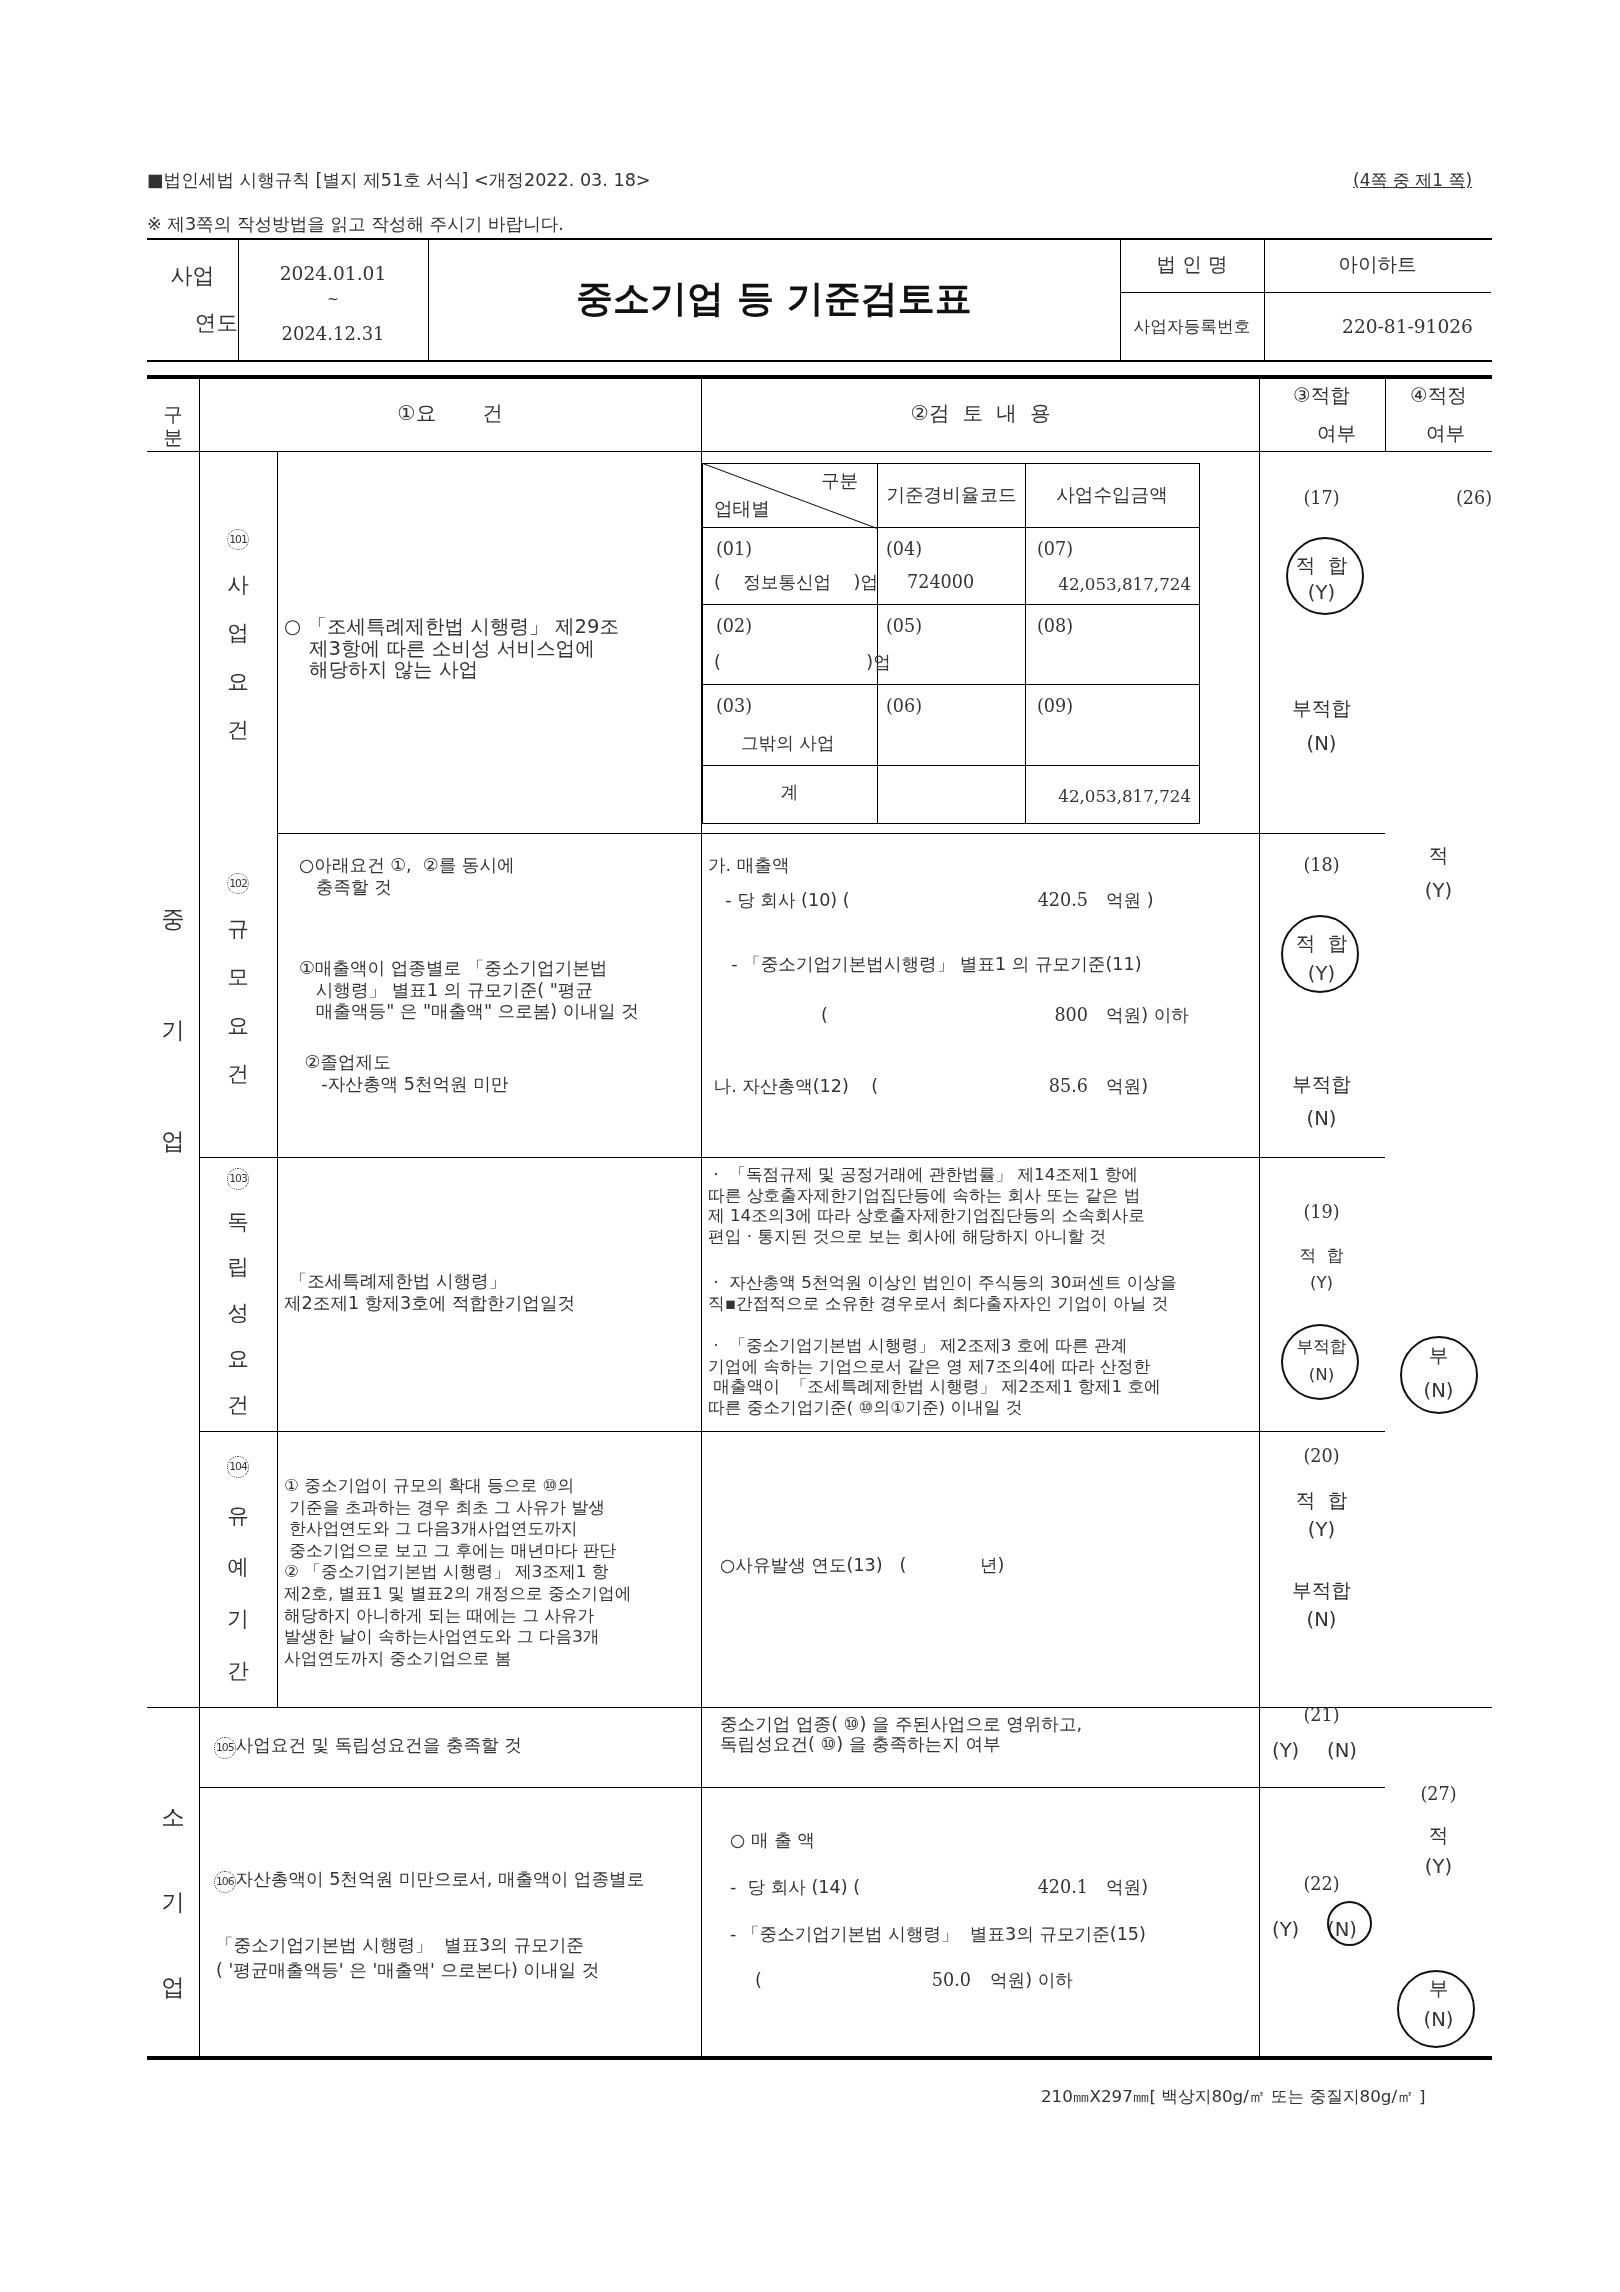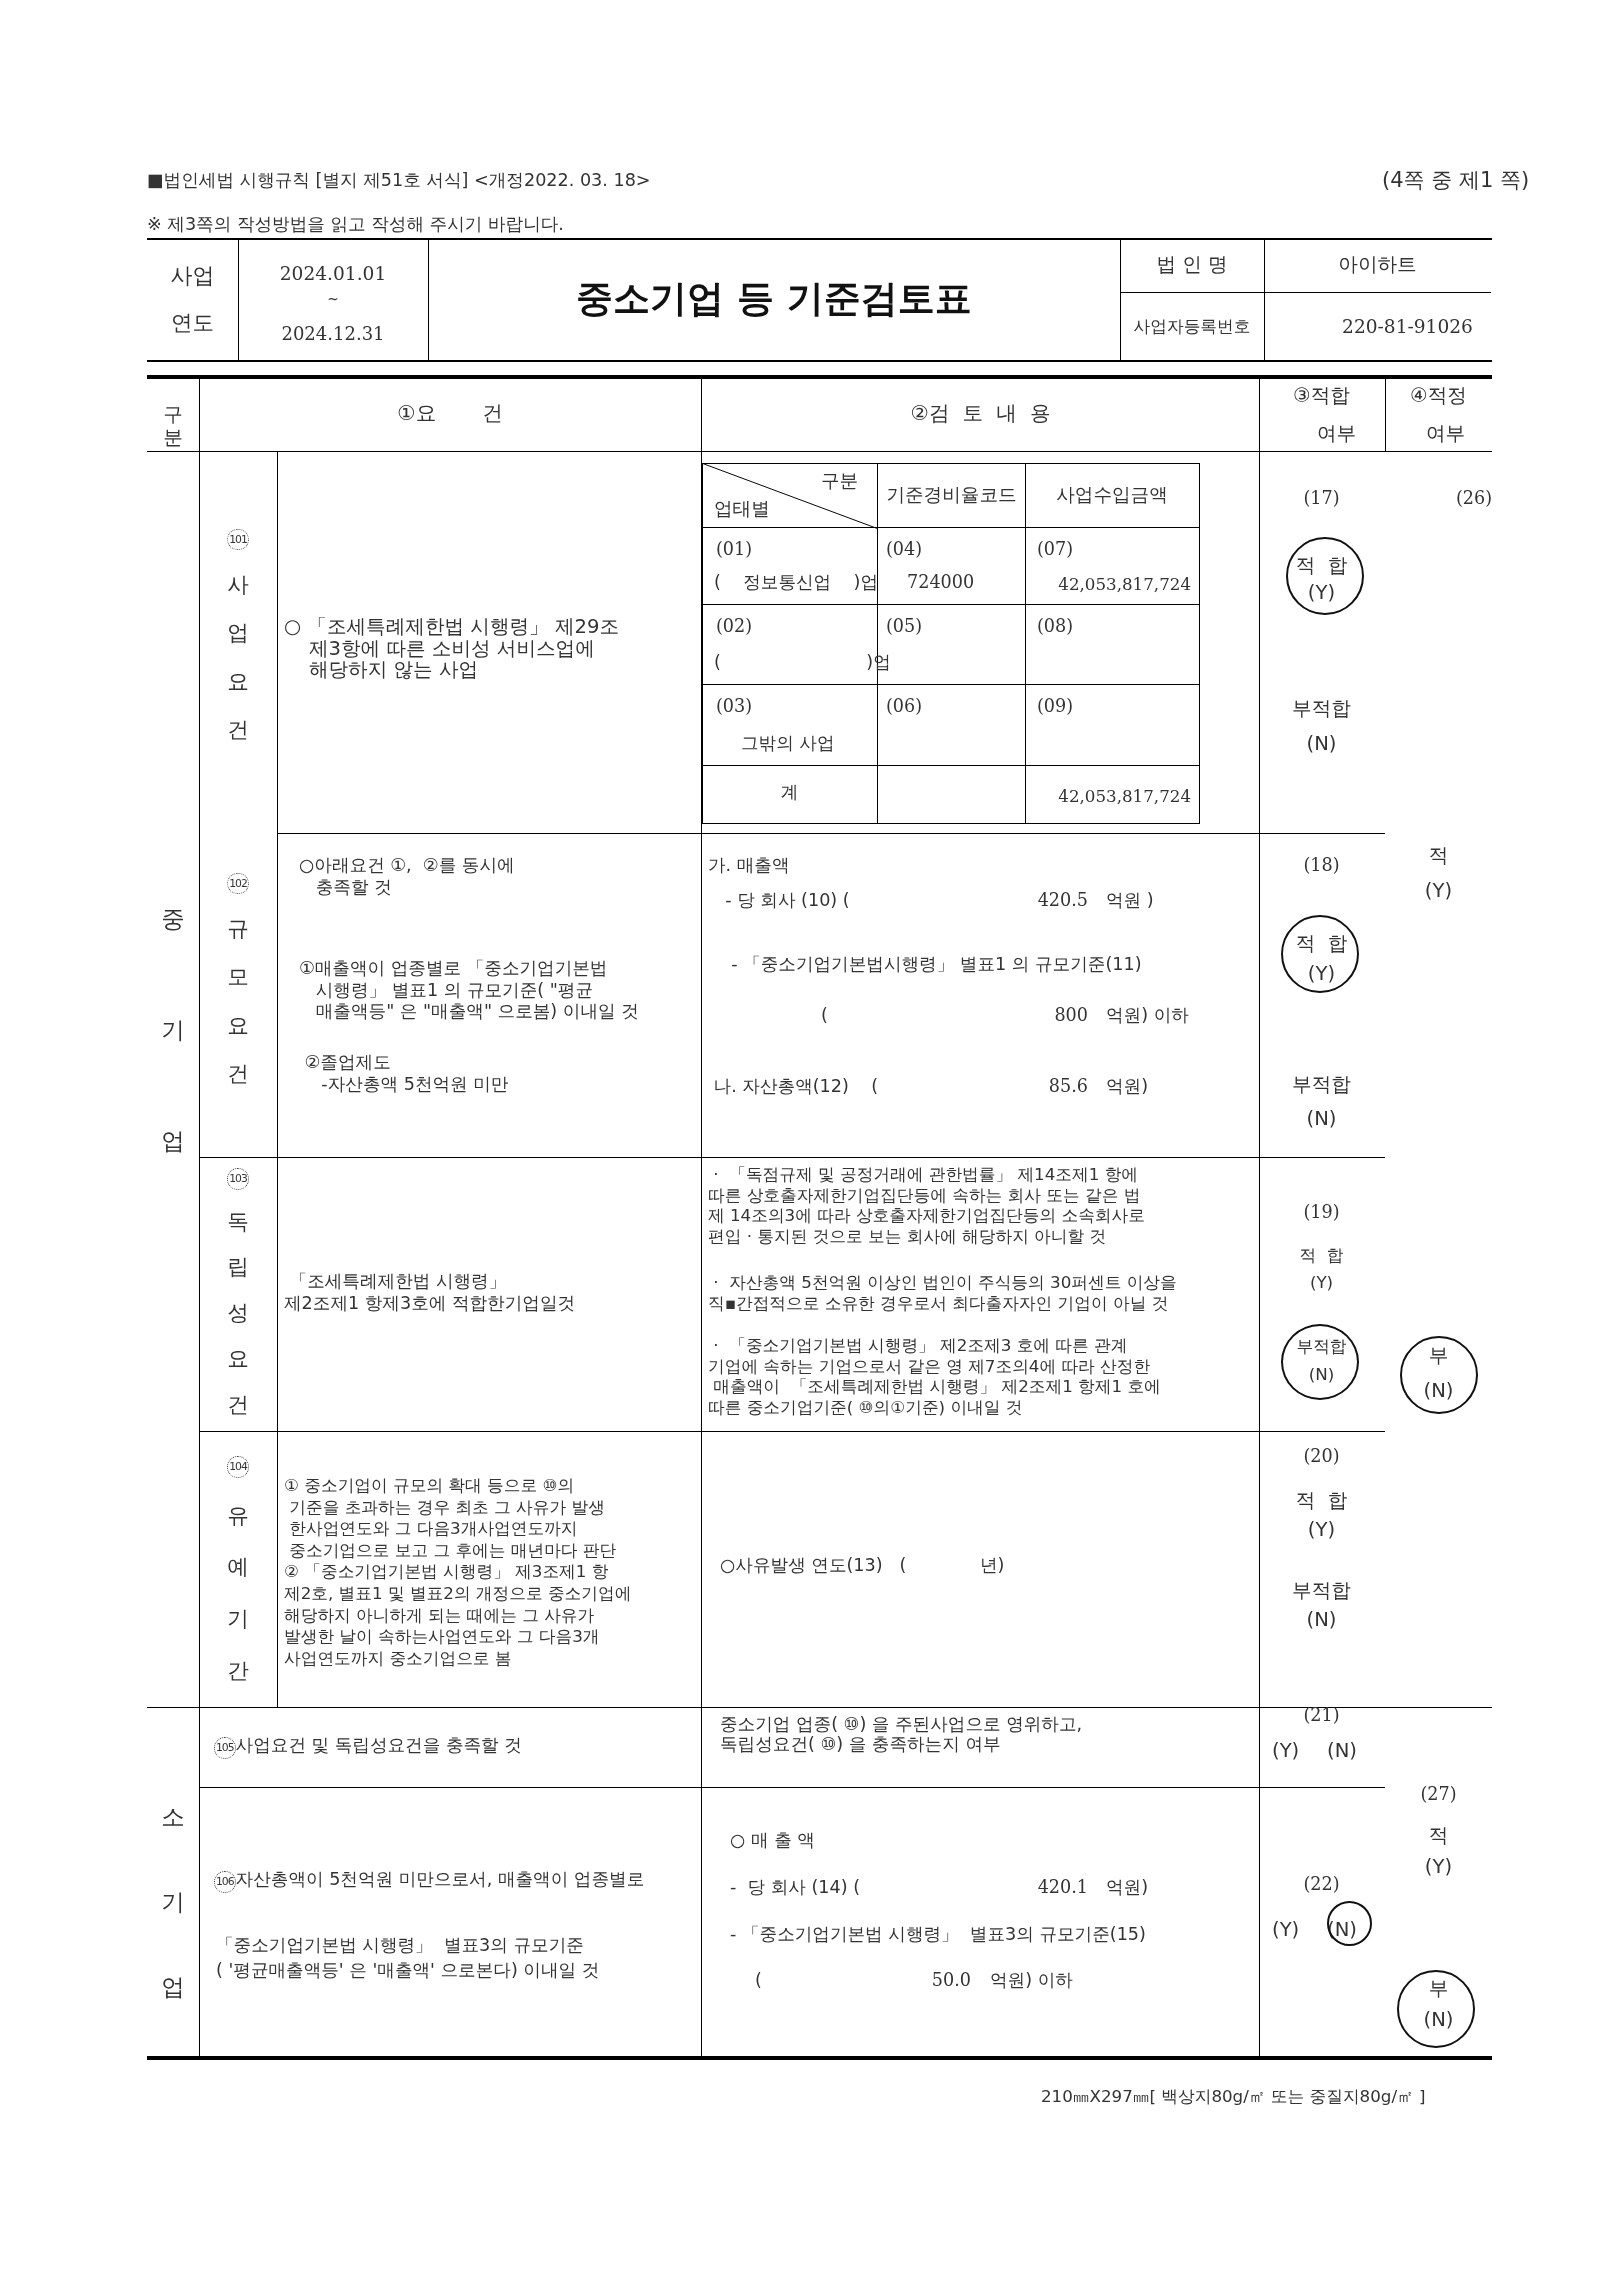--- a/index.html
+++ b/index.html
@@ -12,33 +12,33 @@
   .center { text-align:center; }
   .small { font-size:16.7px; line-height:20.6px; }
   .vert { position:absolute; display:flex; flex-direction:column; align-items:center; justify-content:space-around; font-size:21.6px; color:#333; }
   .circ { position:absolute; border:2.9px solid #111; border-radius:50%; box-sizing:border-box; }
   .num-circ { display:inline-block; border:1px dotted #444; border-radius:50%; font-size:10.8px; width:19.6px; height:19.6px; line-height:19.6px; text-align:center; letter-spacing:-1px; }
 </style>
 </head>
 <body>
 
 <div class="t" style="left:147px;top:170px;font-size:17.6px;">■법인세법 시행규칙 [별지 제51호 서식] &lt;개정2022. 03. 18&gt;</div>
-<div class="t" style="left:1382px;top:170px;font-size:21px;">(4쪽 중 제1 쪽)</div>
+<div class="t" style="left:1353px;top:170px;font-size:17px;text-decoration:underline;">(4쪽 중 제1 쪽)</div>
 <div class="t" style="left:147px;top:214px;font-size:17.6px;">※ 제3쪽의 작성방법을 읽고 작성해 주시기 바랍니다.</div>
 
 <div class="hl" style="left:147px;top:238px;width:1345px;height:2px;"></div>
 <div class="hl" style="left:147px;top:360px;width:1345px;height:2px;"></div>
 <div class="vl" style="left:238px;top:238px;height:123px;"></div>
 <div class="vl" style="left:428px;top:238px;height:123px;"></div>
 <div class="vl" style="left:1120px;top:238px;height:123px;"></div>
 <div class="vl" style="left:1264px;top:238px;height:123px;"></div>
 <div class="hl" style="left:1120px;top:292px;width:371px;"></div>
 
 <div class="t center" style="left:147px;top:265px;width:91px;font-size:22px;">사업</div>
-<div class="t center" style="left:147px;top:312px;width:91px;font-size:21.6px;">연도</div>
+<div class="t center" style="left:147px;top:312px;width:91px;font-size:21.6px;text-align:right;">연도</div>
 <div class="t center" style="left:238px;top:263px;width:190px;font-size:18.6px;font-family:'DejaVu Serif',serif;">2024.01.01</div>
 <div class="t center" style="left:238px;top:289px;width:190px;font-size:13.7px;">~</div>
 <div class="t center" style="left:238px;top:323px;width:190px;font-size:18px;font-family:'DejaVu Serif',serif;">2024.12.31</div>
 <div class="t center" style="left:428px;top:277px;width:692px;font-size:37px;line-height:43px;font-weight:bold;color:#111;">중소기업 등 기준검토표</div>
 <div class="t center" style="left:1120px;top:254px;width:144px;font-size:19.6px;">법 인 명</div>
 <div class="t center" style="left:1264px;top:254px;width:227px;font-size:19.6px;">아이하트</div>
 <div class="t center" style="left:1120px;top:316px;width:144px;font-size:16.7px;">사업자등록번호</div>
 <div class="t center" style="left:1264px;top:316px;width:227px;font-size:18.6px;font-family:'DejaVu Serif',serif;padding-left:30px;">220-81-91026</div>
 
 <div class="hl" style="left:147px;top:375px;width:1345px;height:3.9px;"></div>

